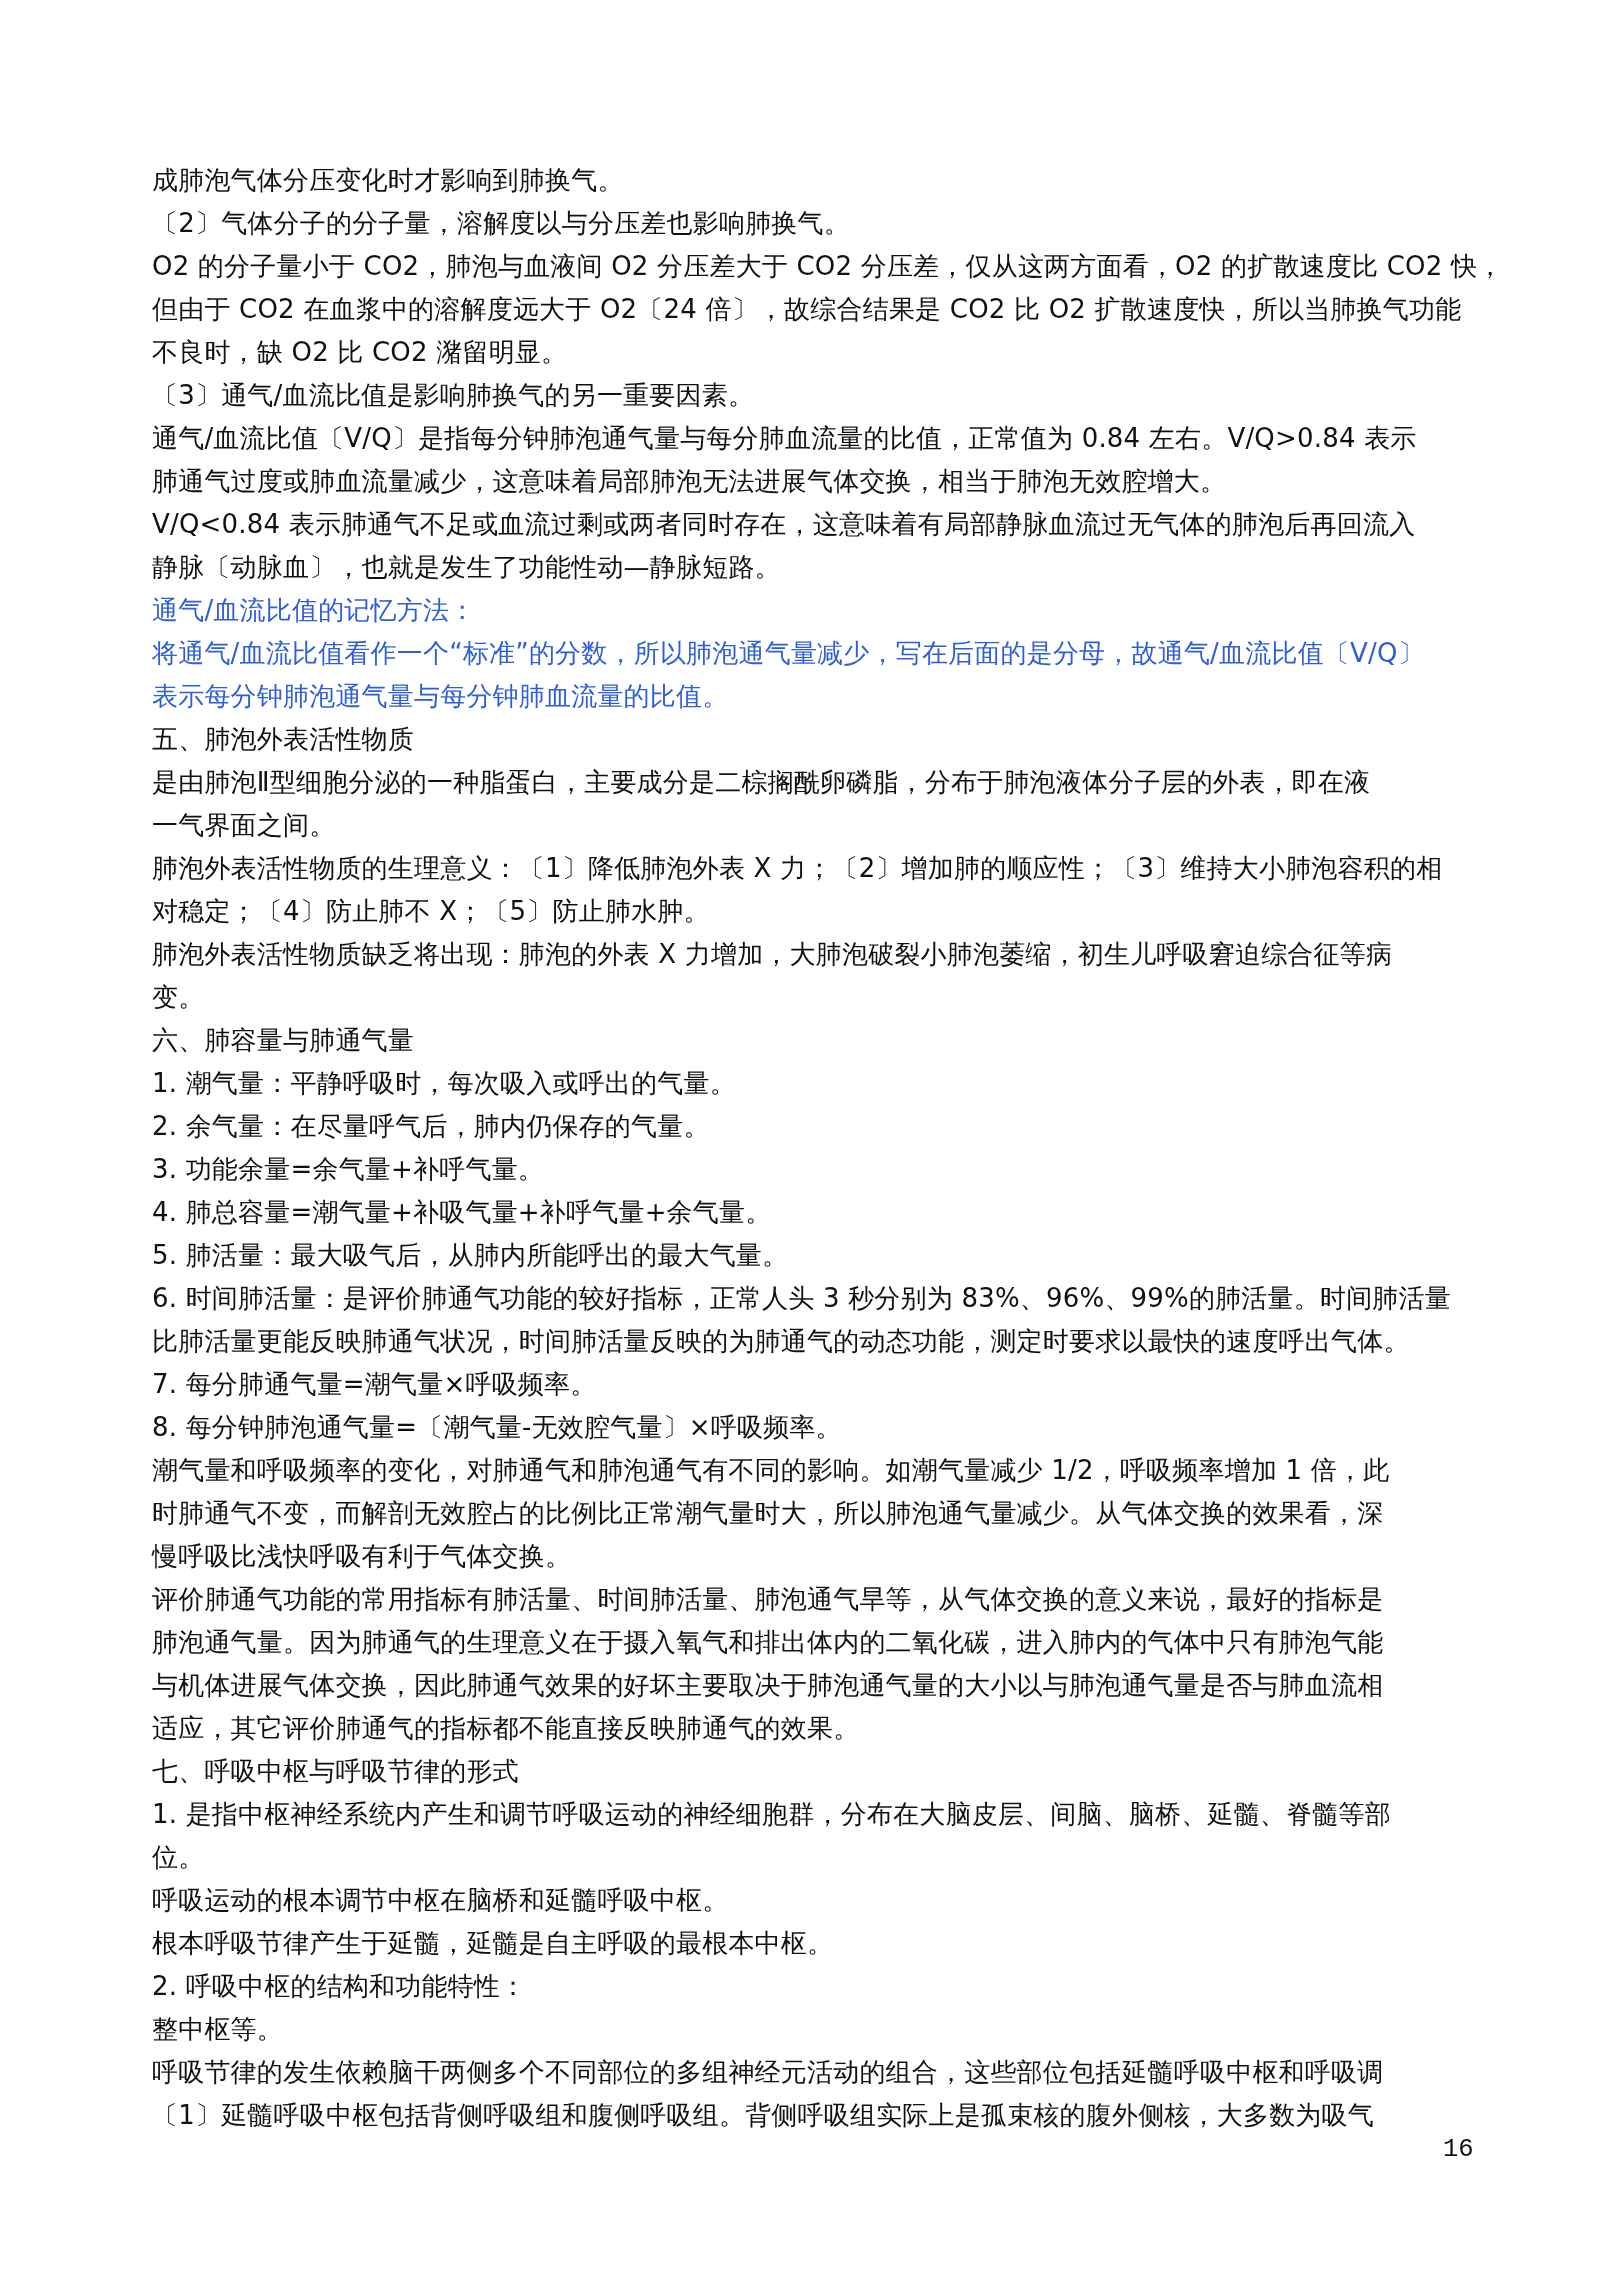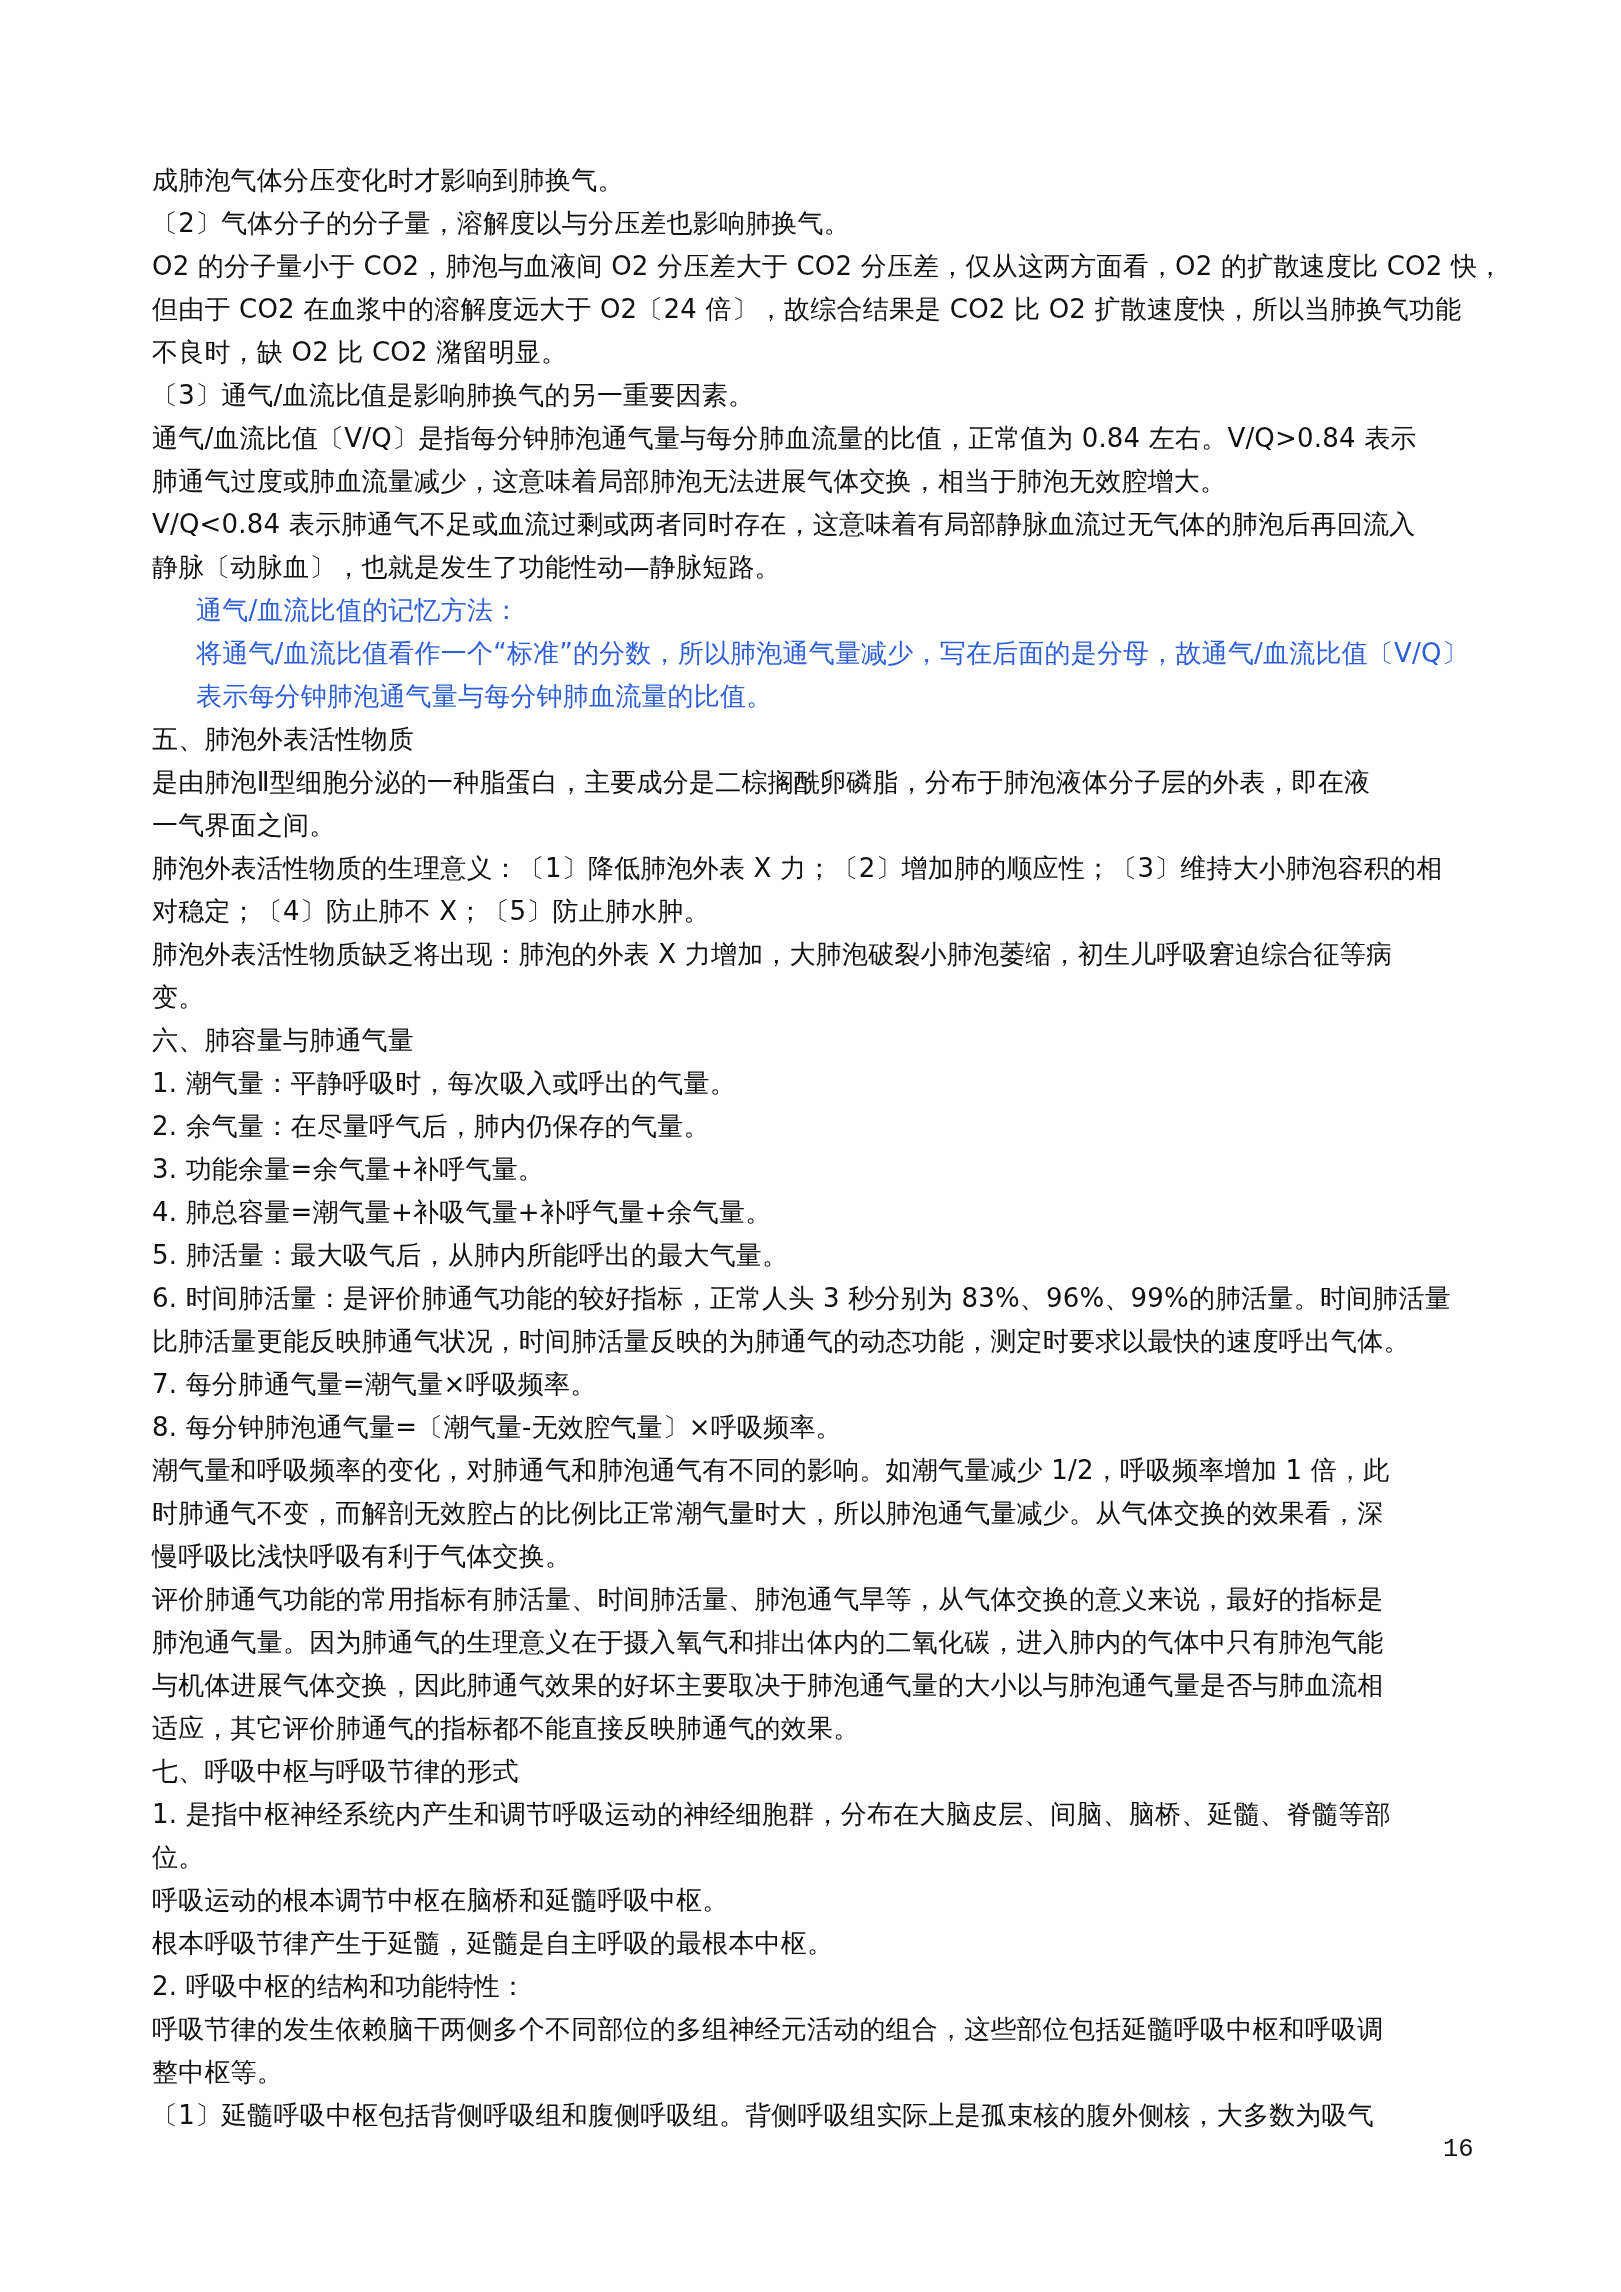--- a/index.html
+++ b/index.html
@@ -23,21 +23,20 @@
       line-height: 43px;
       color: #111111;
       letter-spacing: 0.2px;
     }
     .line {
       white-space: nowrap;
       margin: 0;
     }
     .blue {
       color: #2f5fd6;
-      margin-left: 44px;
     }
     .heading {
       font-weight: normal;
       margin: 0;
     }
     .page-number {
       position: absolute;
       left: 1443px;
       top: 2135px;
       font-family: Liberation Mono, monospace;
@@ -85,19 +84,19 @@
   <div class="line">评价肺通气功能的常用指标有肺活量、时间肺活量、肺泡通气旱等，从气体交换的意义来说，最好的指标是</div>
   <div class="line">肺泡通气量。因为肺通气的生理意义在于摄入氧气和排出体内的二氧化碳，进入肺内的气体中只有肺泡气能</div>
   <div class="line">与机体进展气体交换，因此肺通气效果的好坏主要取决于肺泡通气量的大小以与肺泡通气量是否与肺血流相</div>
   <div class="line">适应，其它评价肺通气的指标都不能直接反映肺通气的效果。</div>
   <div class="line heading">七、呼吸中枢与呼吸节律的形式</div>
   <div class="line">1. 是指中枢神经系统内产生和调节呼吸运动的神经细胞群，分布在大脑皮层、间脑、脑桥、延髓、脊髓等部</div>
   <div class="line">位。</div>
   <div class="line">呼吸运动的根本调节中枢在脑桥和延髓呼吸中枢。</div>
   <div class="line">根本呼吸节律产生于延髓，延髓是自主呼吸的最根本中枢。</div>
   <div class="line">2. 呼吸中枢的结构和功能特性：</div>
+  <div class="line">整中枢等。</div>
   <div class="line">呼吸节律的发生依赖脑干两侧多个不同部位的多组神经元活动的组合，这些部位包括延髓呼吸中枢和呼吸调</div>
-  <div class="line">整中枢等。</div>
   <div class="line">〔1〕延髓呼吸中枢包括背侧呼吸组和腹侧呼吸组。背侧呼吸组实际上是孤束核的腹外侧核，大多数为吸气</div>
 </div>
 
 <div class="page-number">16</div>
 
 
 </body></html>

